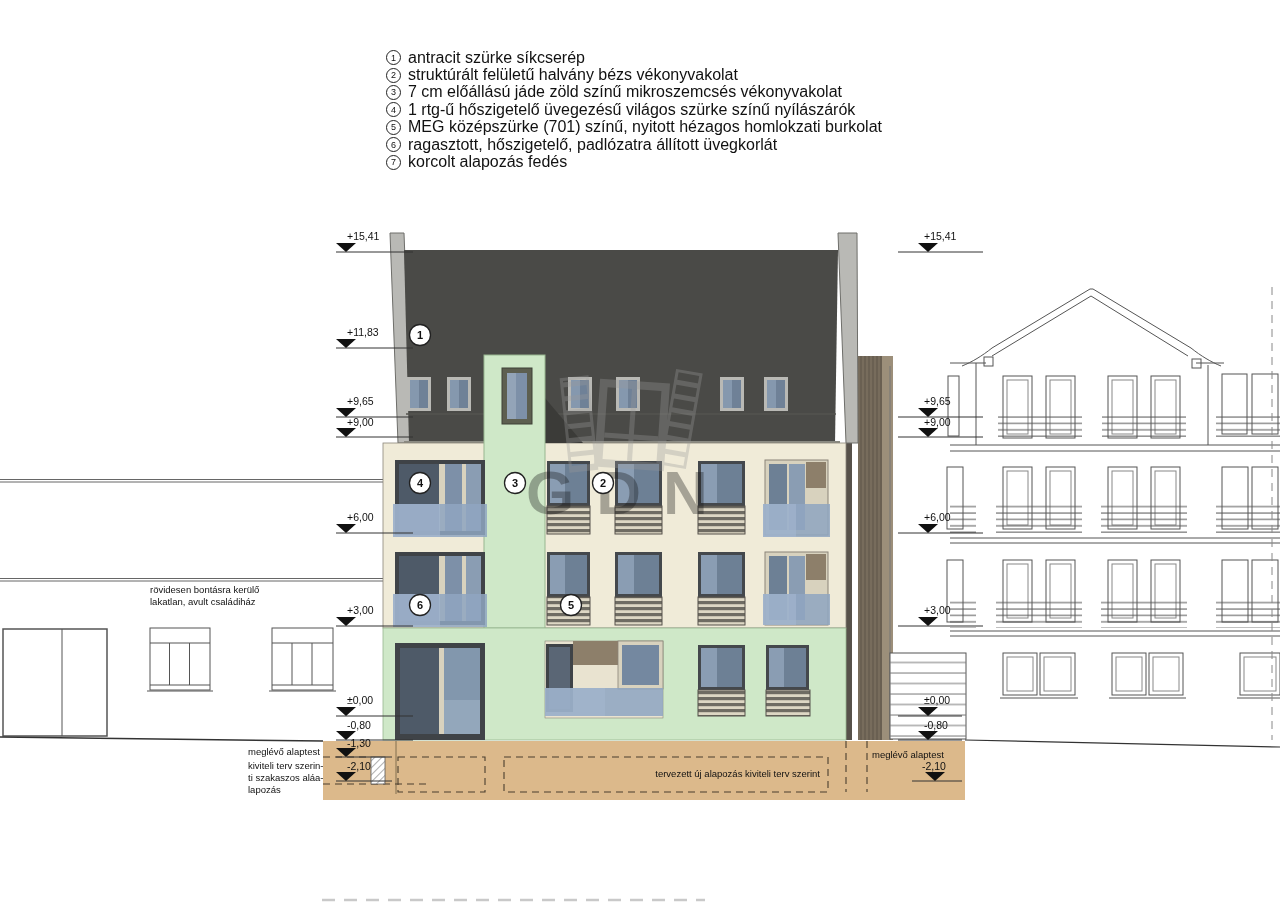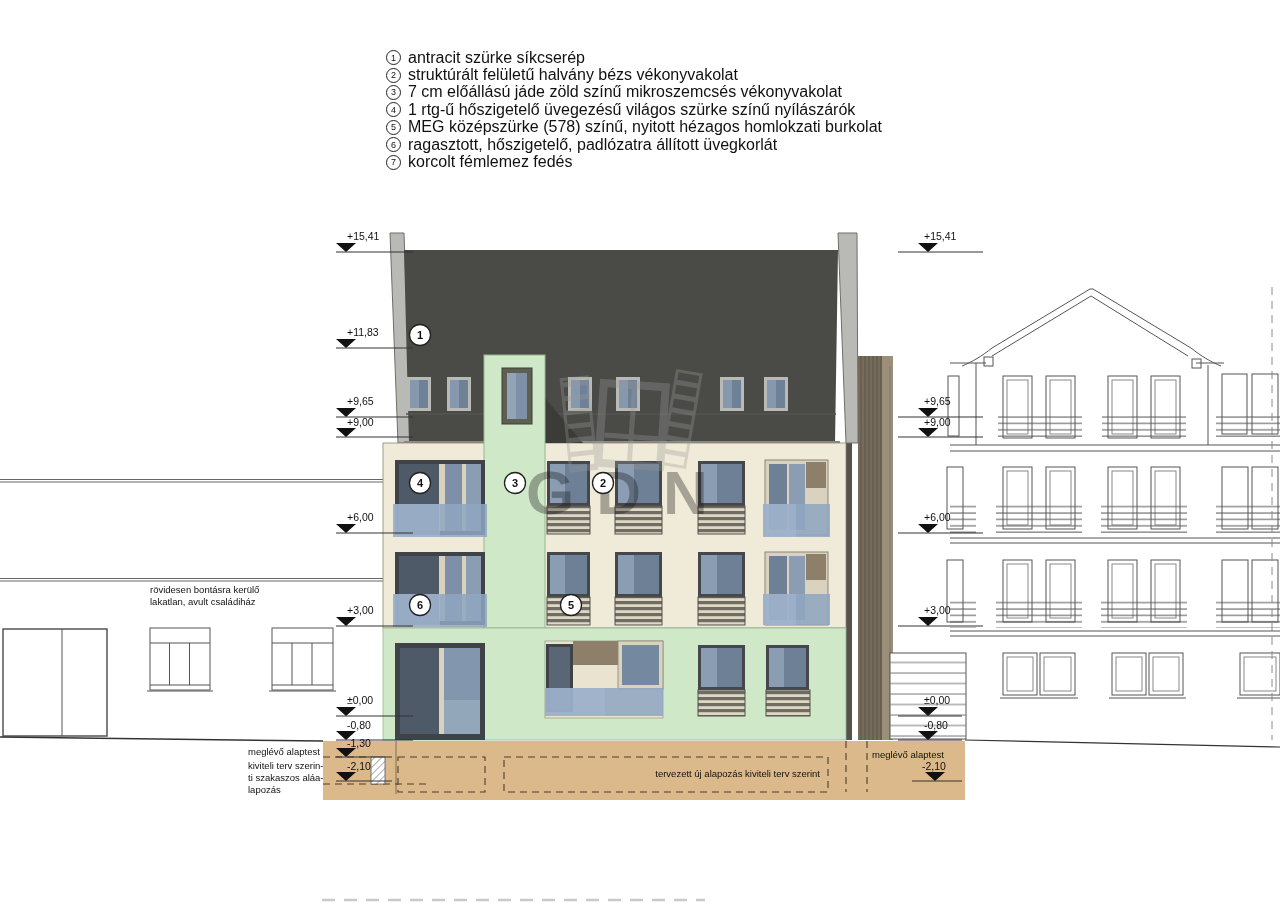--- a/index.html
+++ b/index.html
@@ -471,24 +471,24 @@
     <div class="legend-row">
         <span class="legend-num">3</span>
         <span class="legend-text">7 cm előállású jáde zöld színű mikroszemcsés vékonyvakolat</span>
       </div>
     <div class="legend-row">
         <span class="legend-num">4</span>
         <span class="legend-text">1 rtg-ű hőszigetelő üvegezésű világos szürke színű nyílászárók</span>
       </div>
     <div class="legend-row">
         <span class="legend-num">5</span>
-        <span class="legend-text">MEG középszürke (578) színű, nyitott hézagos homlokzati burkolat</span>
+        <span class="legend-text">MEG középszürke (701) színű, nyitott hézagos homlokzati burkolat</span>
       </div>
     <div class="legend-row">
         <span class="legend-num">6</span>
         <span class="legend-text">ragasztott, hőszigetelő, padlózatra állított üvegkorlát</span>
       </div>
     <div class="legend-row">
         <span class="legend-num">7</span>
-        <span class="legend-text">korcolt fémlemez fedés</span>
+        <span class="legend-text">korcolt alapozás fedés</span>
       </div>
   </div>
 </div>
 
 </body></html>

